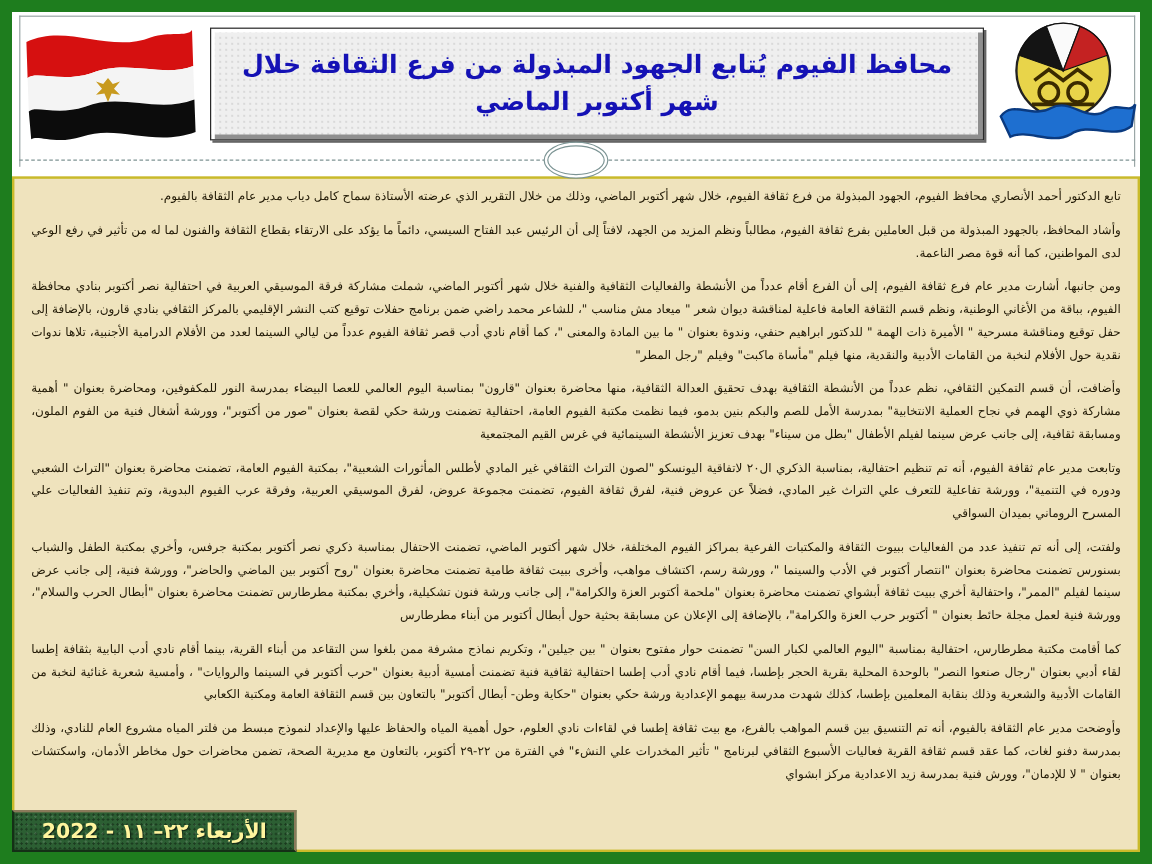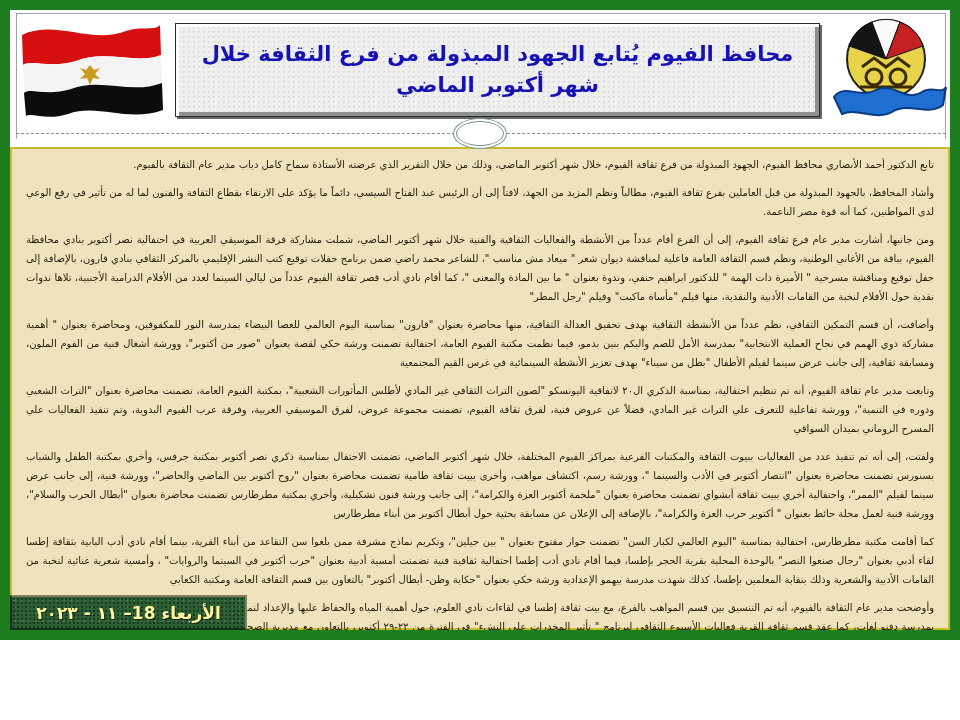--- a/index.html
+++ b/index.html
@@ -1,18 +1,18 @@
 <!DOCTYPE html>
 <html lang="ar" dir="rtl"><head>
 <meta charset="utf-8">
 <style>
   html,body{margin:0;padding:0;background:#fff;}
   *{box-sizing:border-box;}
   .page{
-    position:relative;width:960px;height:640px;overflow:hidden;
+    position:relative;width:960px;height:720px;overflow:hidden;
     background:#ffffff;border:10px solid #1e7d1e;
     font-family:"DejaVu Sans",sans-serif;
   }
   
   .header{position:absolute;top:0;left:0;right:0;height:137px;background:#fff;}
   .header-frame{
     position:absolute;top:3px;left:6px;right:4px;height:126px;
     border:1px solid #9aa6a6;border-bottom:none;
   }
   .flag{position:absolute;top:5px;right:786px;left:8px;width:148px;height:104px;}
@@ -109,16 +109,16 @@
     <p>ومن جانبها، أشارت مدير عام فرع ثقافة الفيوم، إلى أن الفرع أقام عدداً من الأنشطة والفعاليات الثقافية والفنية خلال شهر أكتوبر الماضي، شملت مشاركة فرقة الموسيقي العربية في احتفالية نصر أكتوبر بنادي محافظة الفيوم، بباقة من الأغاني الوطنية، ونظم قسم الثقافة العامة فاعلية لمناقشة ديوان شعر " ميعاد مش مناسب "، للشاعر محمد راضي ضمن برنامج حفلات توقيع كتب النشر الإقليمي بالمركز الثقافي بنادي قارون، بالإضافة إلى حفل توقيع ومناقشة مسرحية " الأميرة ذات الهمة " للدكتور ابراهيم حنفي، وندوة بعنوان " ما بين المادة والمعنى "، كما أقام نادي أدب قصر ثقافة الفيوم عدداً من ليالي السينما لعدد من الأفلام الدرامية الأجنبية، تلاها ندوات نقدية حول الأفلام لنخبة من القامات الأدبية والنقدية، منها فيلم "مأساة ماكبت" وفيلم "رجل المطر"</p>
     <p>وأضافت، أن قسم التمكين الثقافي، نظم عدداً من الأنشطة الثقافية بهدف تحقيق العدالة الثقافية، منها محاضرة بعنوان "قارون" بمناسبة اليوم العالمي للعصا البيضاء بمدرسة النور للمكفوفين، ومحاضرة بعنوان " أهمية مشاركة ذوي الهمم في نجاح العملية الانتخابية" بمدرسة الأمل للصم والبكم بنين بدمو، فيما نظمت مكتبة الفيوم العامة، احتفالية تضمنت ورشة حكي لقصة بعنوان "صور من أكتوبر"، وورشة أشغال فنية من الفوم الملون، ومسابقة ثقافية، إلى جانب عرض سينما لفيلم الأطفال "بطل من سيناء" بهدف تعزيز الأنشطة السينمائية في غرس القيم المجتمعية</p>
     <p>وتابعت مدير عام ثقافة الفيوم، أنه تم تنظيم احتفالية، بمناسبة الذكري ال٢٠ لاتفاقية اليونسكو "لصون التراث الثقافي غير المادي لأطلس المأثورات الشعبية"، بمكتبة الفيوم العامة، تضمنت محاضرة بعنوان "التراث الشعبي ودوره في التنمية"، وورشة تفاعلية للتعرف علي التراث غير المادي، فضلاً عن عروض فنية، لفرق ثقافة الفيوم، تضمنت مجموعة عروض، لفرق الموسيقي العربية، وفرقة عرب الفيوم البدوية، وتم تنفيذ الفعاليات علي المسرح الروماني بميدان السواقي</p>
     <p>ولفتت، إلى أنه تم تنفيذ عدد من الفعاليات ببيوت الثقافة والمكتبات الفرعية بمراكز الفيوم المختلفة، خلال شهر أكتوبر الماضي، تضمنت الاحتفال بمناسبة ذكري نصر أكتوبر بمكتبة جرفس، وأخري بمكتبة الطفل والشباب بسنورس تضمنت محاضرة بعنوان "انتصار أكتوبر في الأدب والسينما "، وورشة رسم، اكتشاف مواهب، وأخرى ببيت ثقافة طامية تضمنت محاضرة بعنوان "روح أكتوبر بين الماضي والحاضر"، وورشة فنية، إلى جانب عرض سينما لفيلم "الممر"، واحتفالية أخري ببيت ثقافة أبشواي تضمنت محاضرة بعنوان "ملحمة أكتوبر العزة والكرامة"، إلى جانب ورشة فنون تشكيلية، وأخري بمكتبة مطرطارس تضمنت محاضرة بعنوان "أبطال الحرب والسلام"، وورشة فنية لعمل مجلة حائط بعنوان " أكتوبر حرب العزة والكرامة"، بالإضافة إلى الإعلان عن مسابقة بحثية حول أبطال أكتوبر من أبناء مطرطارس</p>
     <p>كما أقامت مكتبة مطرطارس، احتفالية بمناسبة "اليوم العالمي لكبار السن" تضمنت حوار مفتوح بعنوان " بين جيلين"، وتكريم نماذج مشرفة ممن بلغوا سن التقاعد من أبناء القرية، بينما أقام نادي أدب البابية بثقافة إطسا لقاء أدبي بعنوان "رجال صنعوا النصر" بالوحدة المحلية بقرية الحجر بإطسا، فيما أقام نادي أدب إطسا احتفالية ثقافية فنية تضمنت أمسية أدبية بعنوان "حرب أكتوبر في السينما والروايات" ، وأمسية شعرية غنائية لنخبة من القامات الأدبية والشعرية وذلك بنقابة المعلمين بإطسا، كذلك شهدت مدرسة بيهمو الإعدادية ورشة حكي بعنوان "حكاية وطن- أبطال أكتوبر" بالتعاون بين قسم الثقافة العامة ومكتبة الكعابي</p>
     <p>وأوضحت مدير عام الثقافة بالفيوم، أنه تم التنسيق بين قسم المواهب بالفرع، مع بيت ثقافة إطسا في لقاءات نادي العلوم، حول أهمية المياه والحفاظ عليها والإعداد لنموذج مبسط من فلتر المياه مشروع العام للنادي، وذلك بمدرسة دفنو لغات، كما عقد قسم ثقافة القرية فعاليات الأسبوع الثقافي لبرنامج " تأثير المخدرات علي النشء" في الفترة من ٢٢-٢٩ أكتوبر، بالتعاون مع مديرية الصحة، تضمن محاضرات حول مخاطر الأدمان، واسكتشات بعنوان " لا للإدمان"، وورش فنية بمدرسة زيد الاعدادية مركز ابشواي</p>
 
   </div>
 
   <div class="date-banner">
-    <span class="date">الأربعاء 18– ١١ - ٢٠٢٣</span>
+    <span class="date">الأربعاء ٢٢– ١١ - 2022</span>
   </div>
 
 </div>
 
 </body></html>

